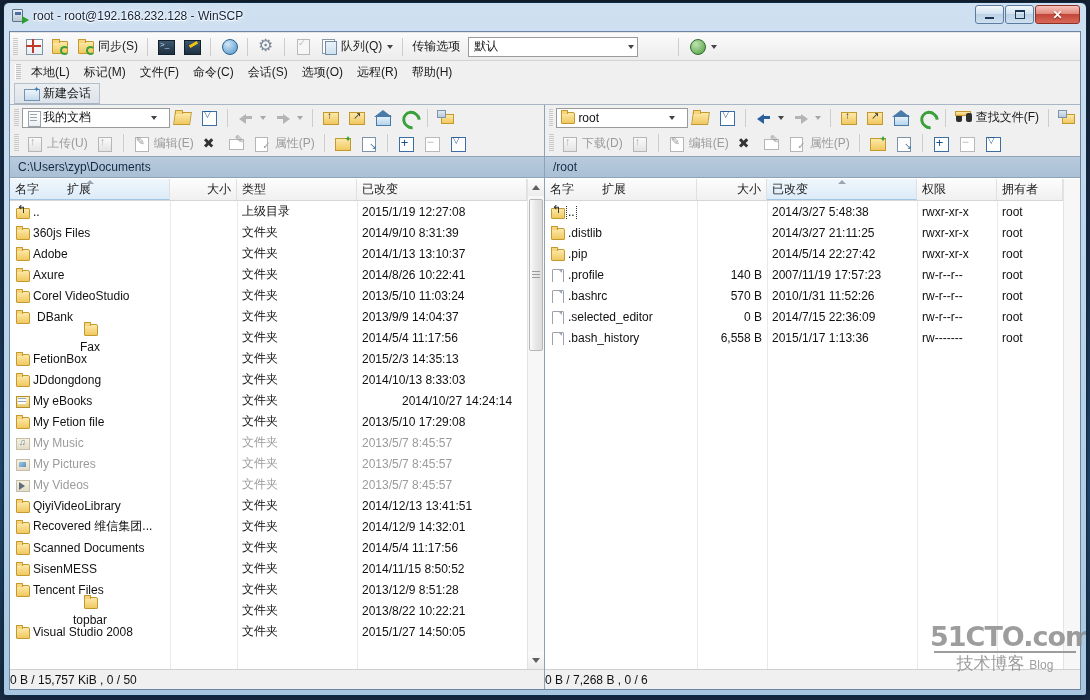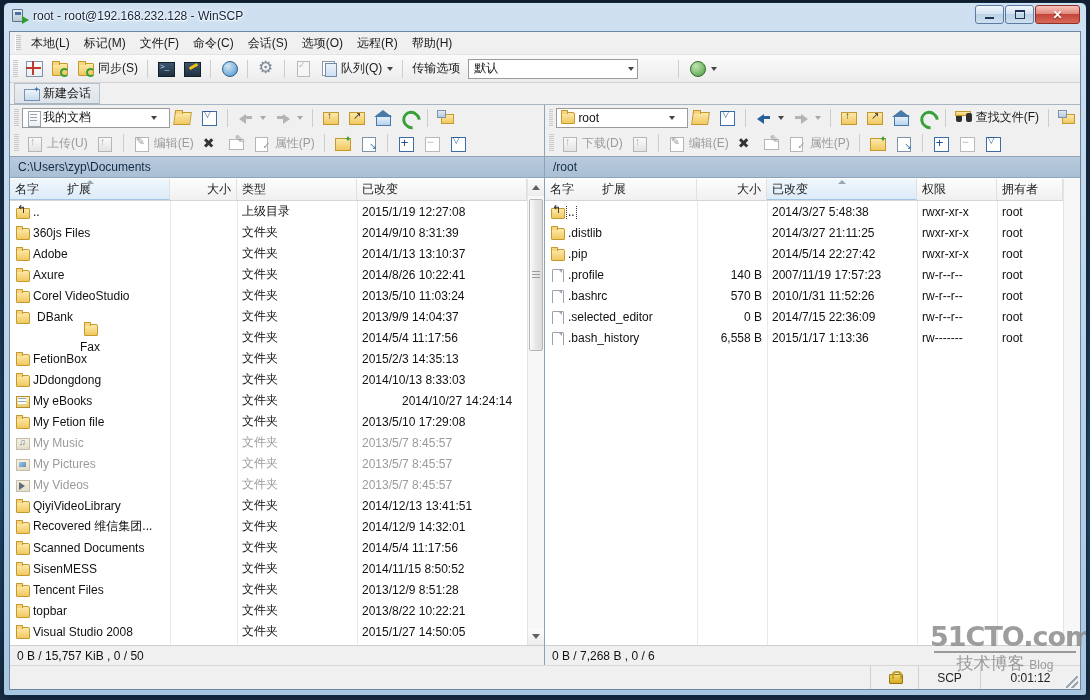--- a/index.html
+++ b/index.html
@@ -223,21 +223,21 @@
   .sarrow-up { width:0;height:0;border-left:4px solid transparent;border-right:4px solid transparent;border-bottom:5px solid #606060;}
   .sarrow-dn { width:0;height:0;border-left:4px solid transparent;border-right:4px solid transparent;border-top:5px solid #606060;}
   .thumb { position:absolute; left:1px; right:1px;
            background:linear-gradient(90deg,#fcfcfc,#e8e8e8 45%,#dcdcdc);
            border:1px solid #b7b7b7; border-radius:2px; }
   .thumb .gr { position:absolute; left:50%; top:50%; margin:-4px 0 0 -4px; width:8px;height:8px;
      background-image:repeating-linear-gradient(180deg,#9c9c9c 0 1px,transparent 1px 3px); }
 
   
   .statusrow { height:20px; display:flex; align-items:center; background:#f0f0f0;
-     border-top:1px solid #cfcfcf; font-size:12px; color:#111; padding-left:7px; flex:0 0 auto;}
+     border-top:1px solid #cfcfcf; font-size:12px; color:#111; flex:0 0 auto;}
   #bottombar { height:24px; display:flex; align-items:center; background:#f0f0f0;
      border-top:1px solid #d7d7d7; flex:0 0 auto; position:relative; }
   .bb-seg { height:100%; display:flex; align-items:center; justify-content:center;
      border-left:1px solid #d0d0d0; font-size:12px; color:#222; }
   .lock { width:12px; height:13px; position:relative; }
   .lock:before{ content:""; position:absolute; left:0; bottom:0; width:12px; height:8px;
      background:linear-gradient(180deg,#f5d66a,#d6a81f); border:1px solid #9a7611; border-radius:1px;}
   .lock:after{ content:""; position:absolute; left:3px; top:0; width:6px; height:6px;
      border:2px solid #c2a12a; border-bottom:none; border-radius:4px 4px 0 0;}
   .resize-grip { position:absolute; right:2px; bottom:1px; width:12px; height:12px;
@@ -379,89 +379,89 @@
           <div class="max"></div>
         </div>
       <div class="wbtn close">
           <span class="glyph">✕</span>
         </div>
     </div>
   </div>
 
   <div id="client">
 
+    <div id="toolbar">
+      <div class="tb-grip"></div>
+      <div class="tb-btn">
+          <span class="ti sync">
+            <span class="h"></span>
+          </span>
+        </div>
+      <div class="tb-btn">
+          <span class="ti folderg">
+            <span class="g"></span>
+          </span>
+        </div>
+      <div class="tb-btn">
+        <span class="ti folderg">
+            <span class="g"></span>
+          </span>
+        <span class="lbl">同步(S)</span>
+      </div>
+      <div class="tb-sep"></div>
+      <div class="tb-btn">
+          <span class="ti console"></span>
+        </div>
+      <div class="tb-btn">
+          <span class="ti key"></span>
+        </div>
+      <div class="tb-sep"></div>
+      <div class="tb-btn">
+          <span class="ti globeb"></span>
+        </div>
+      <div class="tb-sep"></div>
+      <div class="tb-btn">
+          <span class="ti gear"></span>
+        </div>
+      <div class="tb-sep"></div>
+      <div class="tb-btn">
+          <span class="ti clip"></span>
+        </div>
+      <div class="tb-btn">
+        <span class="ti queue"></span>
+        <span class="lbl">队列(Q)</span>
+        <span class="caret"></span>
+      </div>
+      <div class="tb-sep"></div>
+      <div class="tb-btn">
+        <span class="lbl">传输选项</span>
+      </div>
+      <div id="transfer-combo">
+        <span>默认</span>
+        <span class="caret"></span>
+      </div>
+      <div class="tb-sep" style="margin-left:40px;"></div>
+      <div class="tb-btn">
+        <span class="ti globe"></span>
+        <span class="caret"></span>
+      </div>
+    </div>
+
     <div id="menubar">
       <div class="grip"></div>
       <div class="menu-item">本地(L)</div>
       <div class="menu-item">标记(M)</div>
       <div class="menu-item">文件(F)</div>
       <div class="menu-item">命令(C)</div>
       <div class="menu-item">会话(S)</div>
       <div class="menu-item">选项(O)</div>
       <div class="menu-item">远程(R)</div>
       <div class="menu-item">帮助(H)</div>
     </div>
 
-    <div id="toolbar">
-      <div class="tb-grip"></div>
-      <div class="tb-btn">
-          <span class="ti sync">
-            <span class="h"></span>
-          </span>
-        </div>
-      <div class="tb-btn">
-          <span class="ti folderg">
-            <span class="g"></span>
-          </span>
-        </div>
-      <div class="tb-btn">
-        <span class="ti folderg">
-            <span class="g"></span>
-          </span>
-        <span class="lbl">同步(S)</span>
-      </div>
-      <div class="tb-sep"></div>
-      <div class="tb-btn">
-          <span class="ti console"></span>
-        </div>
-      <div class="tb-btn">
-          <span class="ti key"></span>
-        </div>
-      <div class="tb-sep"></div>
-      <div class="tb-btn">
-          <span class="ti globeb"></span>
-        </div>
-      <div class="tb-sep"></div>
-      <div class="tb-btn">
-          <span class="ti gear"></span>
-        </div>
-      <div class="tb-sep"></div>
-      <div class="tb-btn">
-          <span class="ti clip"></span>
-        </div>
-      <div class="tb-btn">
-        <span class="ti queue"></span>
-        <span class="lbl">队列(Q)</span>
-        <span class="caret"></span>
-      </div>
-      <div class="tb-sep"></div>
-      <div class="tb-btn">
-        <span class="lbl">传输选项</span>
-      </div>
-      <div id="transfer-combo">
-        <span>默认</span>
-        <span class="caret"></span>
-      </div>
-      <div class="tb-sep" style="margin-left:40px;"></div>
-      <div class="tb-btn">
-        <span class="ti globe"></span>
-        <span class="caret"></span>
-      </div>
-    </div>
-
     <div id="tabbar">
       <div class="tab inactive">
         <span class="ti newsess" style="width:16px;height:14px"></span>
         <span>新建会话</span>
       </div>
     </div>
 
     <div id="panels">
 
       <div class="panel left">
@@ -734,21 +734,21 @@
                 <div class="row">
                   <div class="cell name" style="width: 160px;">
                     <span class="ico folder"></span>
                     <span class="nm">Tencent Files</span>
                   </div>
                   <div class="cell right" style="width: 67px;"></div>
                   <div class="cell " style="width: 120px;">文件夹</div>
                   <div class="cell " style="width: auto;">2013/12/9  8:51:28</div>
                 </div>
                 <div class="row">
-                  <div class="cell name" style="width: 160px;">
+                  <div class="cell name" style="width: 160px; flex-direction: column;">
                     <span class="ico folder"></span>
                     <span class="nm">topbar</span>
                   </div>
                   <div class="cell right" style="width: 67px;"></div>
                   <div class="cell " style="width: 120px;">文件夹</div>
                   <div class="cell " style="width: auto;">2013/8/22  10:22:21</div>
                 </div>
                 <div class="row">
                   <div class="cell name" style="width: 160px;">
                     <span class="ico folder"></span>
@@ -964,29 +964,20 @@
                 </div>
               </div>
           </div>
           <div class="vscroll"></div>
         </div>
 
         <div class="statusrow">0 B / 7,268 B ,  0 / 6</div>
       </div>
     </div>
 
-    <div id="bottombar">
-      <div class="bb-seg" style="flex:1 1 auto; border-left:none;"></div>
-      <div class="bb-seg" style="width:48px">
-          <span class="lock"></span>
-        </div>
-      <div class="bb-seg" style="width:62px">SCP</div>
-      <div class="bb-seg" style="width:100px">0:01:12</div>
-      <div class="resize-grip"></div>
-    </div>
   </div>
 
   <div id="watermark">
     <div class="w1">51CTO.com</div>
     <div class="wline"></div>
     <div class="w2"><span>技术博客</span>
       <small>Blog</small></div>
   </div>
 </div>
 

